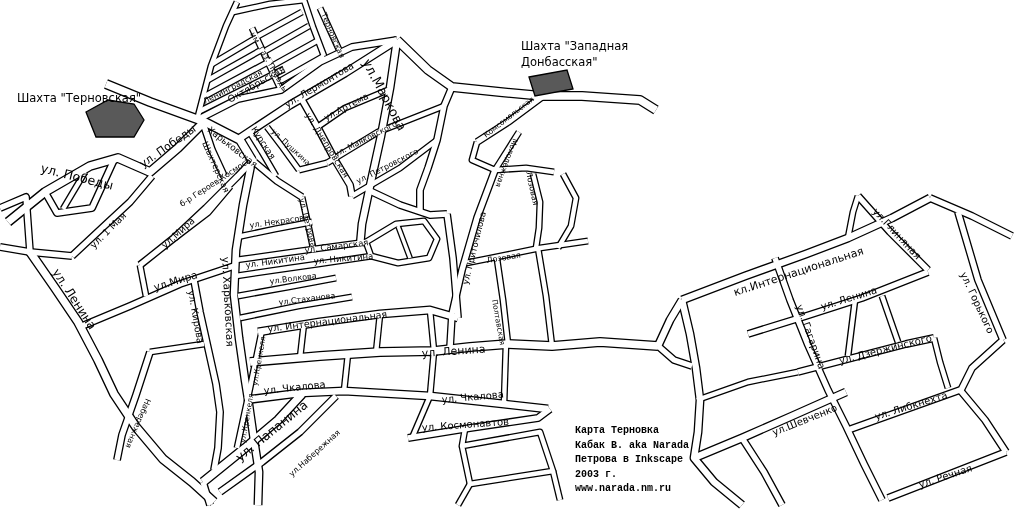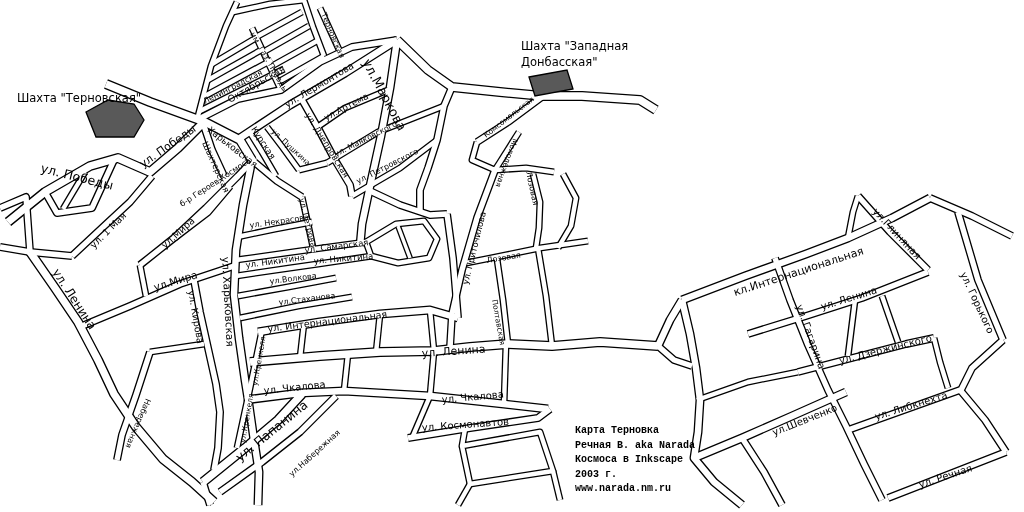--- a/index.html
+++ b/index.html
@@ -280,18 +280,18 @@
       <text transform="translate(920,488) rotate(-18)" font-size="10" fill="#000000">ул. Речная</text>
     </svg>
 
   <div class="caption" style="left:17px;top:90px;">Шахта "Терновская"</div>
 
   <div class="caption" style="left:521px;top:38px;">Шахта "Западная
 Донбасская"</div>
 
   <div id="credits">
     <span>Карта Терновка</span>
-    <span>Речная В. aka Narada</span>
-    <span>Космоса в Inkscape</span>
+    <span>Кабак В. aka Narada</span>
+    <span>Петрова в Inkscape</span>
     <span>2003 г.</span>
     <span>www.narada.nm.ru</span>
   </div>
 </div>
 
 </body></html>

